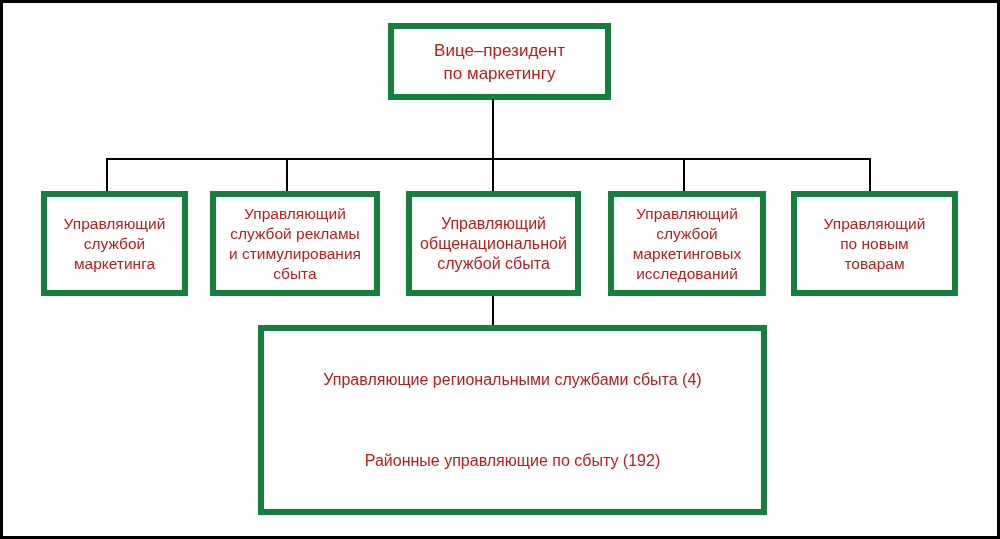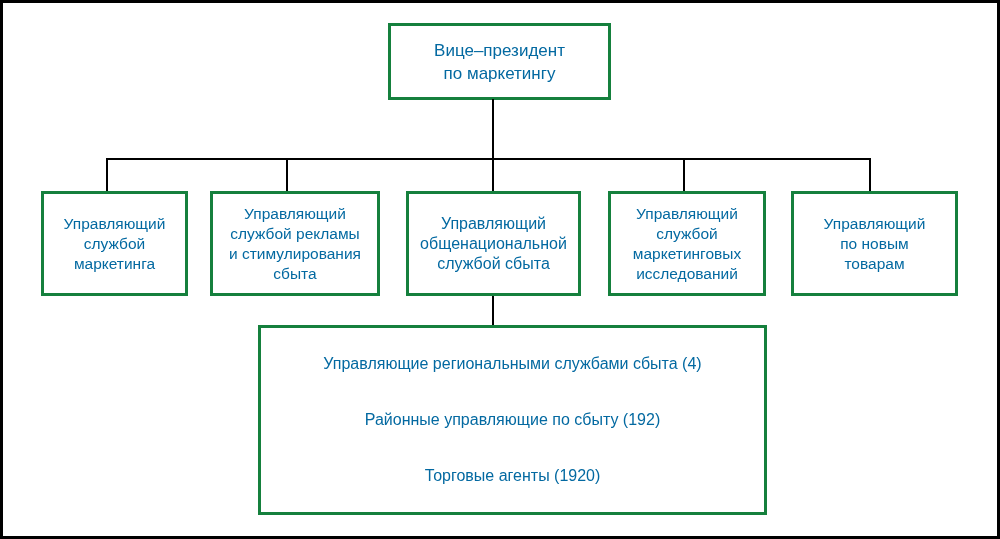--- a/index.html
+++ b/index.html
@@ -13,27 +13,27 @@
     width: 1000px;
     height: 539px;
     box-sizing: border-box;
     border: 3px solid #000;
     background: #ffffff;
     overflow: hidden;
   }
   .box {
     position: absolute;
     box-sizing: border-box;
-    border: 3px solid #15803d;
+    border: 6px solid #15803d;
     background: #ffffff;
     display: flex;
     align-items: center;
     justify-content: center;
     text-align: center;
-    color: #0369a1;
+    color: #b91c1c;
   }
   .box .label {
     white-space: pre-line;
     width: 100%;
   }
   .root-box {
     left: 385px; top: 20px; width: 223px; height: 77px;
     font-size: 17px; line-height: 23px;
   }
   .mgr-box {
@@ -109,16 +109,15 @@
   </div>
   <div class="box mgr-box mgr-5">
     <div class="label">Управляющий
 по новым
 товарам</div>
   </div>
 
   <div class="box sales-box">
     <div class="sales-row">Управляющие региональными службами сбыта (4)</div>
     <div class="sales-row">Районные управляющие по сбыту (192)</div>
-    <div class="sales-row">Торговые агенты (1920)</div>
   </div>
 
 </div>
 
 </body></html>

